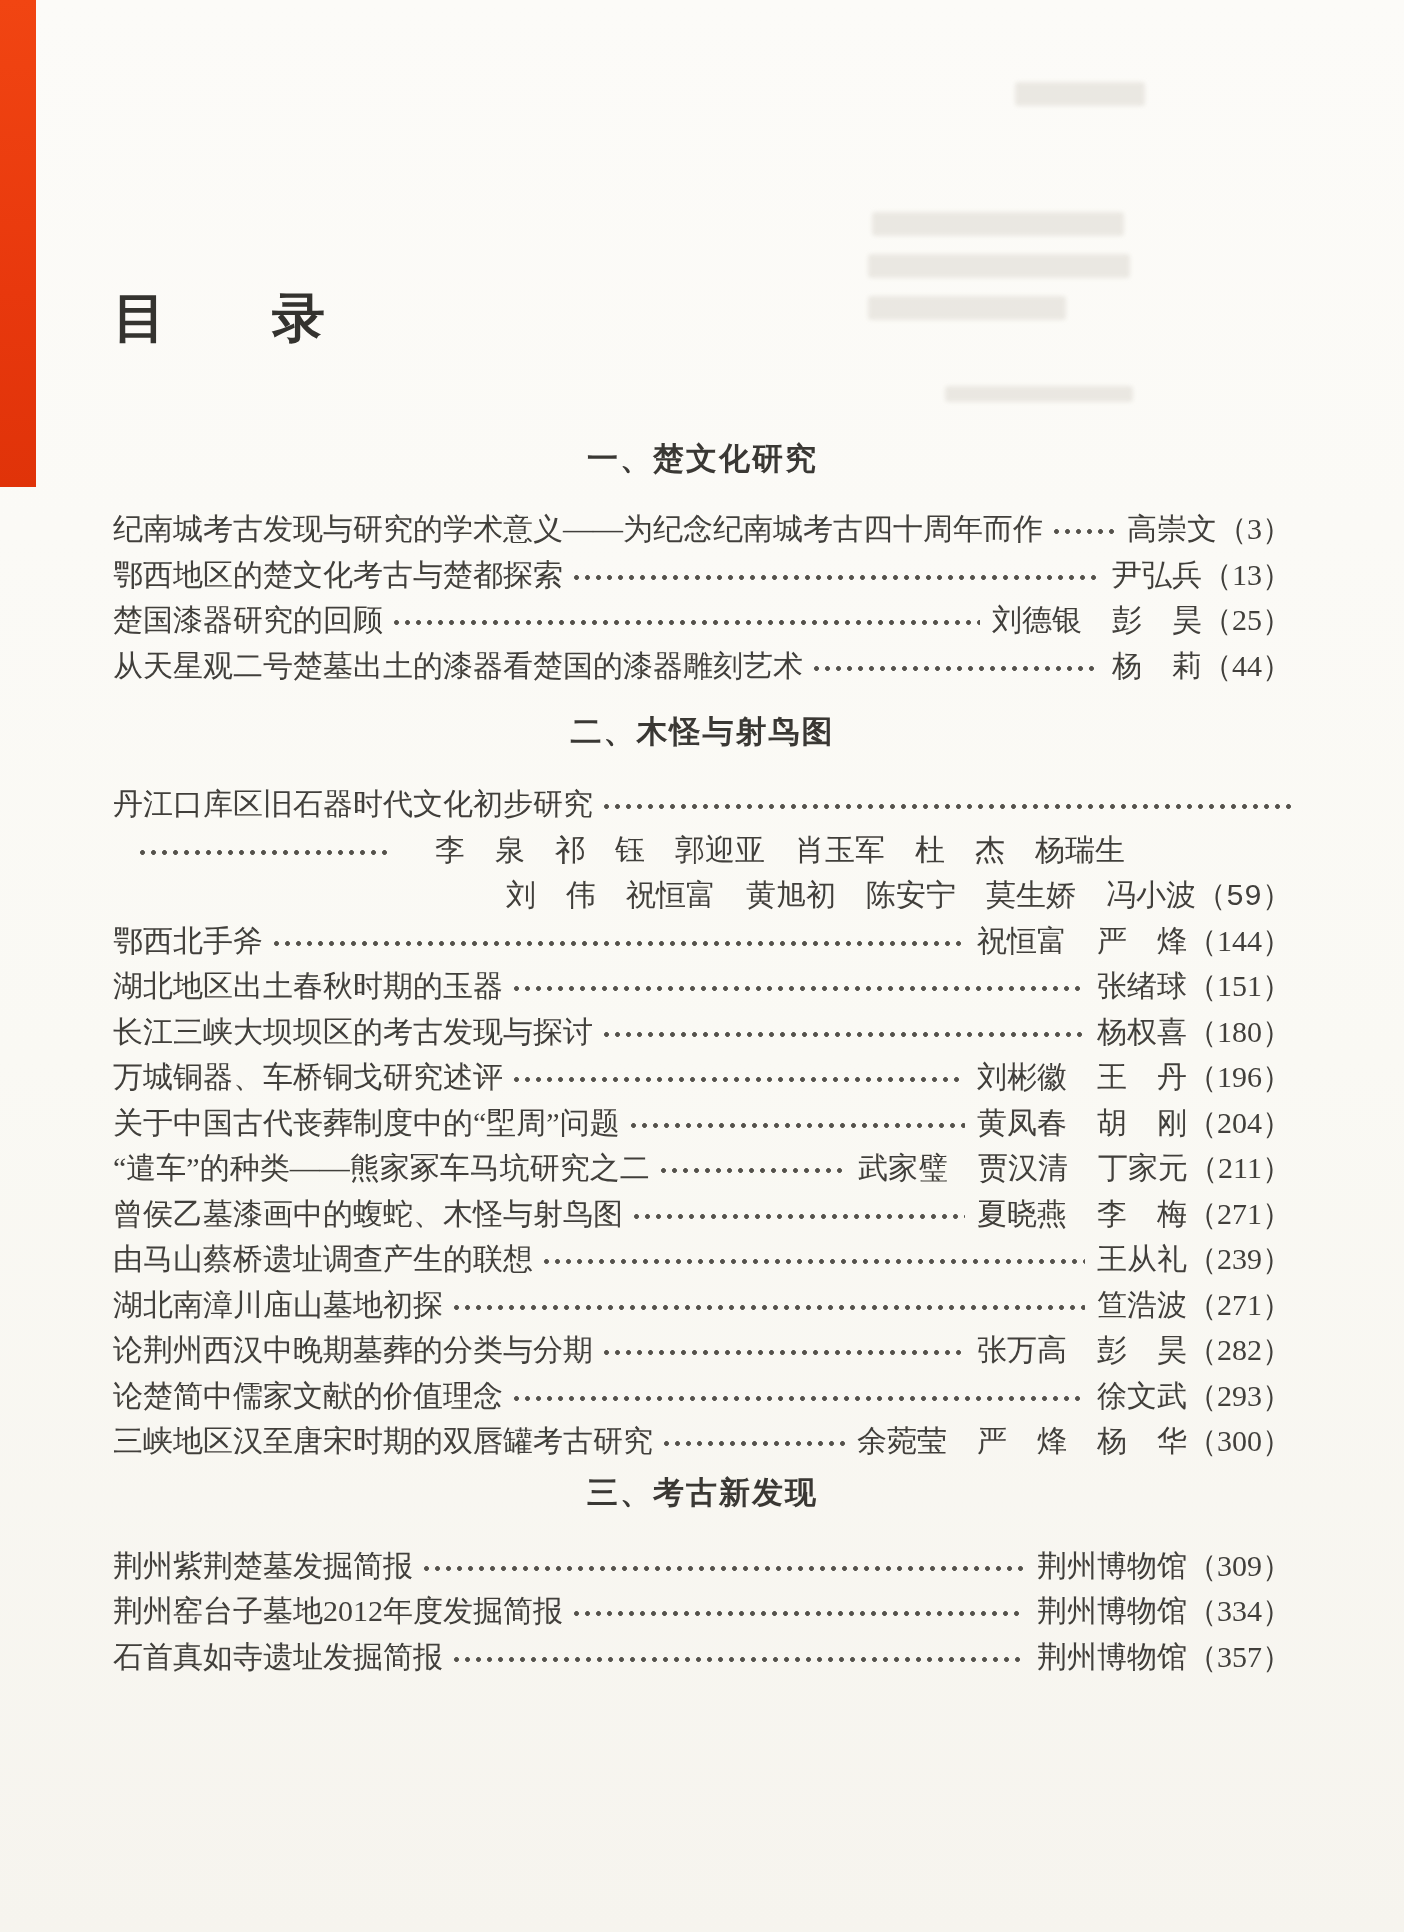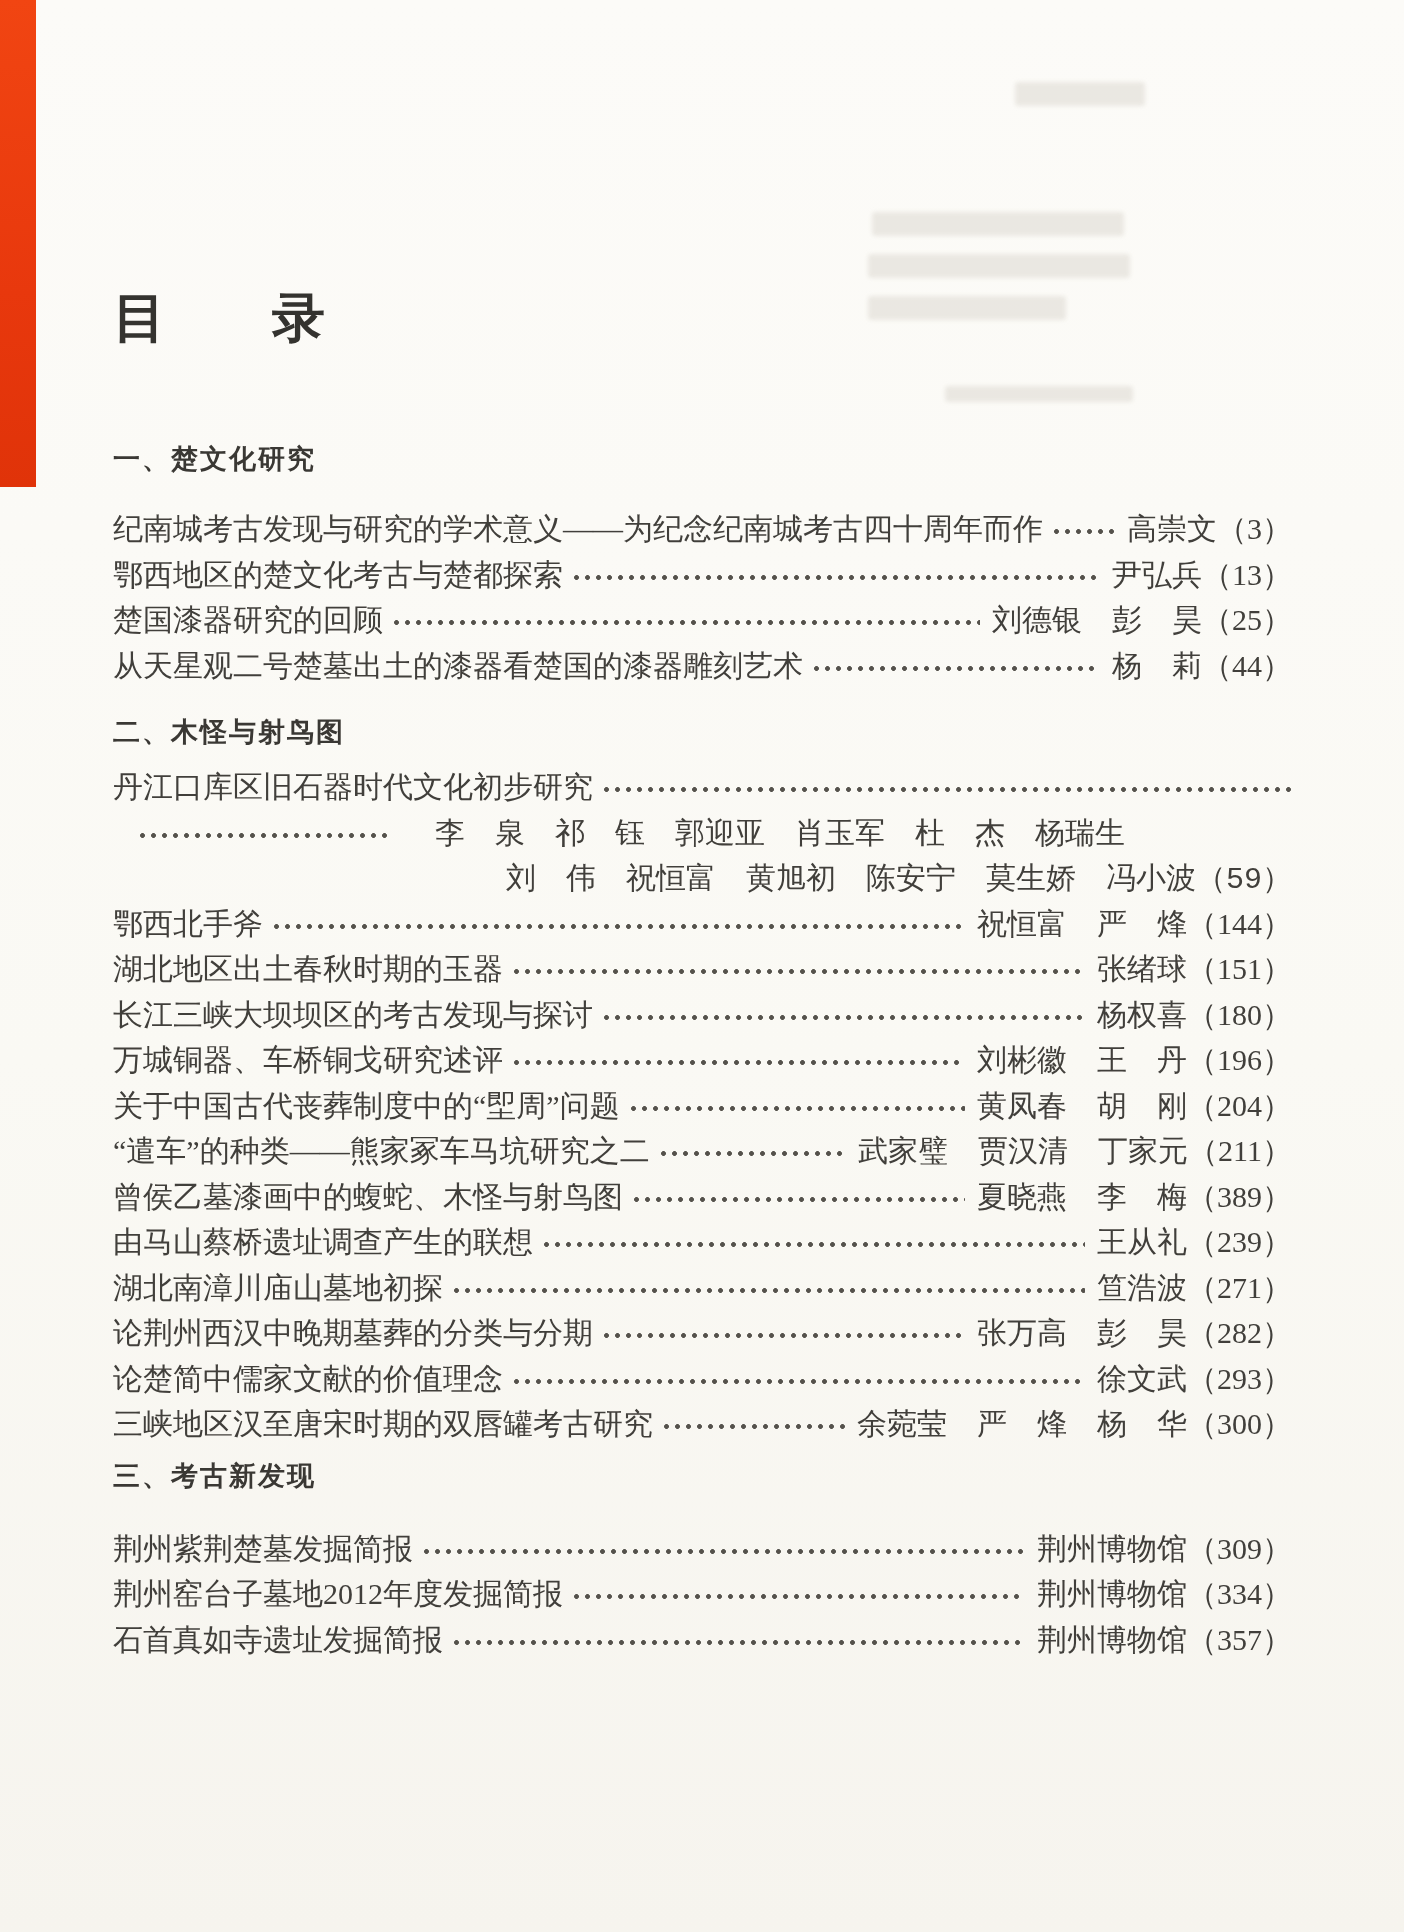--- a/index.html
+++ b/index.html
@@ -41,32 +41,33 @@
     margin-top: 288px;
     line-height: 60px;
     font-size: 53px;
     font-weight: 700;
     color: #34332f;
   }
 
   .section-heading {
     font-family: "Liberation Sans", "DejaVu Sans", sans-serif;
     font-weight: 700;
-    font-size: 27px;
+    font-size: 31px;
     line-height: 44px;
+    text-align: center;
     color: #3a3834;
     letter-spacing: 2px;
   }
   .section-heading.h1 { margin-top: 89px; }
   .section-heading.h2 { margin-top: 21px; }
   .section-heading.h3 { margin-top: 6px; }
 
   .entry-list { }
   .entry-list.l1 { margin-top: 26px; }
-  .entry-list.l2 { margin-top: 11px; text-align: center; }
+  .entry-list.l2 { margin-top: 28px; text-align: center; }
   .entry-list.l3 { margin-top: 29px; }
 
   .entry-row {
     height: 45.5px;
     display: flex;
     align-items: center;
     font-size: 30px;
     overflow: hidden;
     color: #413f3b;
   }
@@ -170,21 +171,21 @@
           <span class="ref">黄凤春　胡　刚（204）</span>
         </div>
         <div class="entry-row">
           <span class="title">“遣车”的种类——熊家冢车马坑研究之二</span>
           <div class="leader"></div>
           <span class="ref">武家璧　贾汉清　丁家元（211）</span>
         </div>
         <div class="entry-row">
           <span class="title">曾侯乙墓漆画中的蝮蛇、木怪与射鸟图</span>
           <div class="leader"></div>
-          <span class="ref">夏晓燕　李　梅（389）</span>
+          <span class="ref">夏晓燕　李　梅（271）</span>
         </div>
         <div class="entry-row">
           <span class="title">由马山蔡桥遗址调查产生的联想</span>
           <div class="leader"></div>
           <span class="ref">王从礼（239）</span>
         </div>
         <div class="entry-row">
           <span class="title">湖北南漳川庙山墓地初探</span>
           <div class="leader"></div>
           <span class="ref">笪浩波（271）</span>

